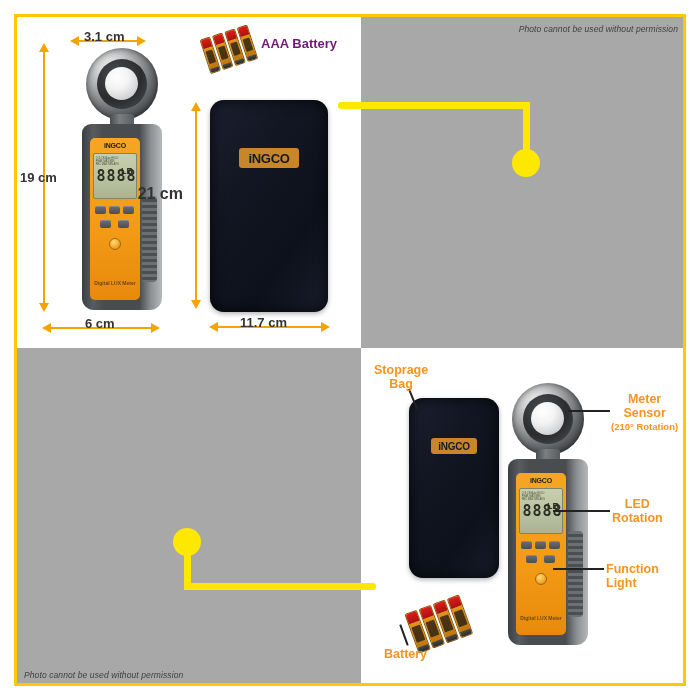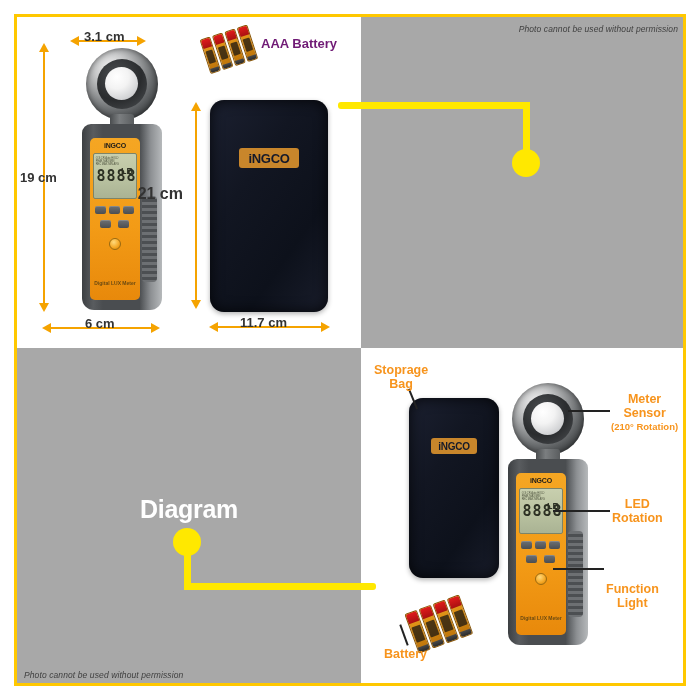--- a/index.html
+++ b/index.html
@@ -128,21 +128,21 @@
     line-height: 14px;
     z-index: 25;
     white-space: nowrap;
   }
   .callout .sub { display:block; font-size: 9.5px; }
   .leader { position: absolute; background: #222222; z-index: 24; }
 
   #co-bag   { left: 374px; top: 363px; text-align: center; }
   #co-light { left: 611px; top: 392px; text-align: center; }
   #co-led   { left: 612px; top: 497px; text-align: center; }
-  #co-fn    { left: 606px; top: 582px; text-align: center; }
+  #co-fn    { left: 606px; top: 562px; }
   #co-batt  { left: 384px; top: 647px; text-align: right; }
 
   #ld-bag   { left: 412px; top: 388px; width: 2px; height: 22px; transform: rotate(-22deg); }
   #ld-light { left: 568px; top: 410px; width: 42px; height: 2px; }
   #ld-led   { left: 553px; top: 510px; width: 57px; height: 2px; }
   #ld-fn    { left: 553px; top: 568px; width: 51px; height: 2px; }
   #ld-batt  { left: 403px; top: 624px; width: 2px; height: 22px; transform: rotate(-20deg); }
 
   
   .art { position: absolute; z-index: 10; }
@@ -327,21 +327,20 @@
   <div id="aaa-label">AAA Battery</div>
 
   <div class="conn" id="conn-top-h"></div>
   <div class="conn" id="conn-top-v"></div>
   <div class="conn-dot" id="conn-top-dot"></div>
 
   <div class="conn-dot" id="conn-bot-dot"></div>
   <div class="conn" id="conn-bot-v"></div>
   <div class="conn" id="conn-bot-h"></div>
 
-  <div class="panel-title" id="title-diagram">Diagram</div>
 
   <div class="art pouch" style="left:409px; top:398px; width:90px; height:180px;">
     <div class="logo-plate" style="top:40px; width:46px; height:16px; font-size:10px;">
       <span>iNGCO</span>
     </div>
   </div>
 
   <div class="art meter" style="left:504px; top:383px; width:96px; height:262px;">
     <div class="sensor-outer" style="left:8px; top:0px; width:72px; height:72px;"></div>
     <div class="sensor-mid" style="left:19px; top:11px; width:50px; height:50px;"></div>

